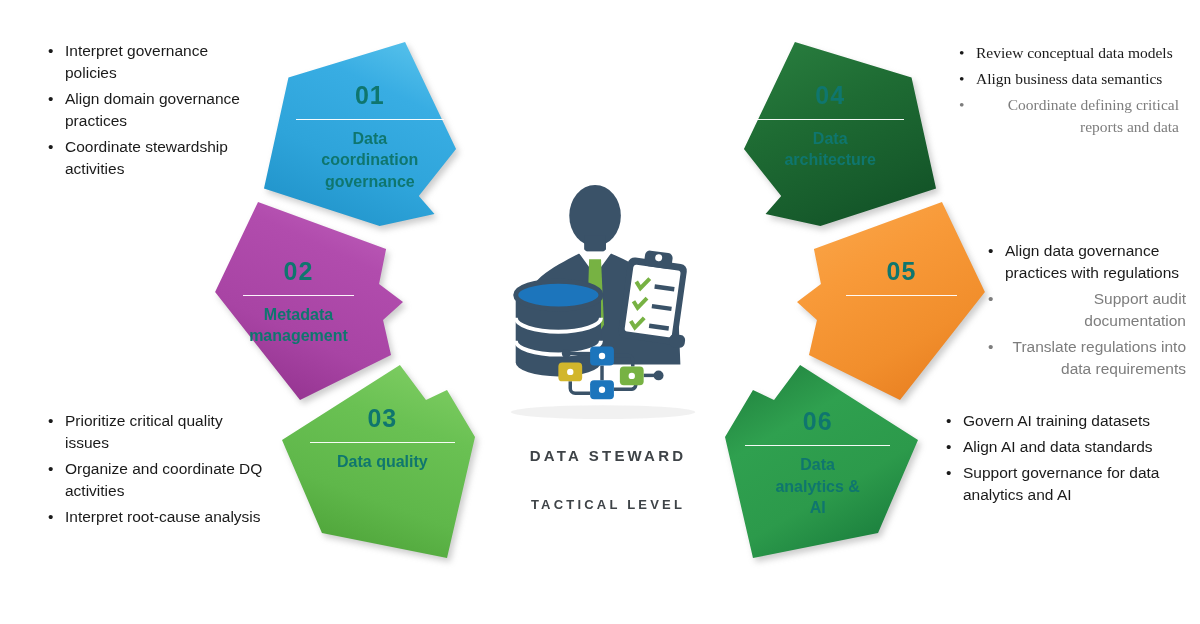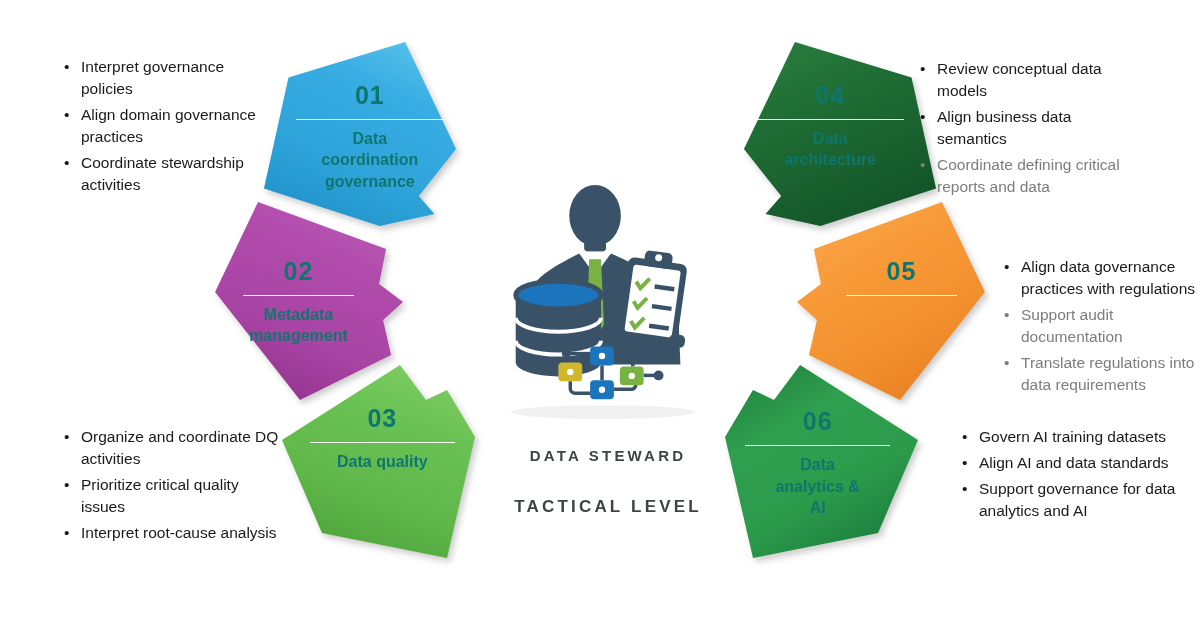--- a/index.html
+++ b/index.html
@@ -1,31 +1,31 @@
 <!DOCTYPE html>
 <html><head>
 <meta charset="utf-8">
 <style>
   html,body{margin:0;padding:0;background:#fff;}
   .canvas{
     position:relative;width:1200px;height:624px;background:#ffffff;overflow:hidden;
     font-family:"Liberation Sans","DejaVu Sans",sans-serif;
   }
   
-  ul.bullets{position:absolute;margin:16px;padding:0;list-style:none;}
+  ul.bullets{position:absolute;margin:0;padding:0;list-style:none;}
   ul.bullets li{
     position:relative;padding-left:19px;margin-bottom:4px;
     font-size:15.5px;line-height:22px;color:#1a1a1a;
   }
   ul.bullets li::before{content:"•";position:absolute;left:2px;top:0;color:inherit;}
-  ul.bullets li[data-muted="true"]{color:#7d7d7d;}
+  ul.bullets li[data-muted="true"]{color:#7d7d7d;text-align:right;}
   .pos-b1{left:46px;top:40px;width:197px;}
   .pos-b2{left:12px;top:238px;width:208px;}
   .pos-b3{left:46px;top:410px;width:222px;}
-  .pos-b4{left:902px;top:42px;width:222px;}
+  .pos-b4{left:957px;top:42px;width:222px;font-family:Liberation Serif, serif;}
   .pos-b5{left:986px;top:240px;width:200px;}
   .pos-b6{left:944px;top:410px;width:232px;}
   
   .shape{position:absolute;filter:drop-shadow(3px 4px 3px rgba(110,110,110,.35));}
   .poly{position:absolute;inset:0;}
   .pos-s1{left:262px;top:40px;width:196px;height:188px;}
   .pos-s2{left:213px;top:196px;width:190px;height:204px;}
   .pos-s3{left:282px;top:365px;width:193px;height:193px;}
   .pos-s4{left:742px;top:40px;width:196px;height:188px;}
   .pos-s5{left:797px;top:196px;width:190px;height:204px;}
@@ -52,21 +52,21 @@
   .num{font-size:25px;font-weight:700;letter-spacing:1px;}
   .rule{width:92%;margin:9px auto 8px auto;border-top:1.5px solid rgba(255,255,255,.95);}
   .shape-title{font-size:16px;font-weight:700;line-height:1.32;}
   
   .center-icon{position:absolute;left:503px;top:176px;width:200px;height:248px;}
   .center-title,.center-subtitle{
     position:absolute;left:450px;width:316px;text-align:center;
     color:#3E4347;font-weight:700;letter-spacing:3.2px;
   }
   .center-title{top:447px;font-size:15px;}
-  .center-subtitle{top:497px;font-size:17px;}
+  .center-subtitle{top:497px;font-size:13px;}
 </style>
 </head>
 <body>
 
 <div class="canvas">
 
   <ul class="bullets pos-b1">
     <li data-muted="false">Interpret governance policies</li>
     <li data-muted="false">Align domain governance practices</li>
     <li data-muted="false">Coordinate stewardship activities</li>
@@ -91,22 +91,22 @@
       <div class="rule"></div>
       <div class="shape-title">
         <div>Metadata</div>
         <div>management</div>
         <div></div>
       </div>
     </div>
   </div>
 
   <ul class="bullets pos-b3">
+    <li data-muted="false">Prioritize critical quality issues</li>
     <li data-muted="false">Organize and coordinate DQ activities</li>
-    <li data-muted="false">Prioritize critical quality issues</li>
     <li data-muted="false">Interpret root-cause analysis</li>
   </ul>
   <div class="shape s3 pos-s3">
     <div class="poly"></div>
     <div class="shape-content">
       <div class="num">03</div>
       <div class="rule"></div>
       <div class="shape-title">
         <div>Data quality</div>
         <div></div>

